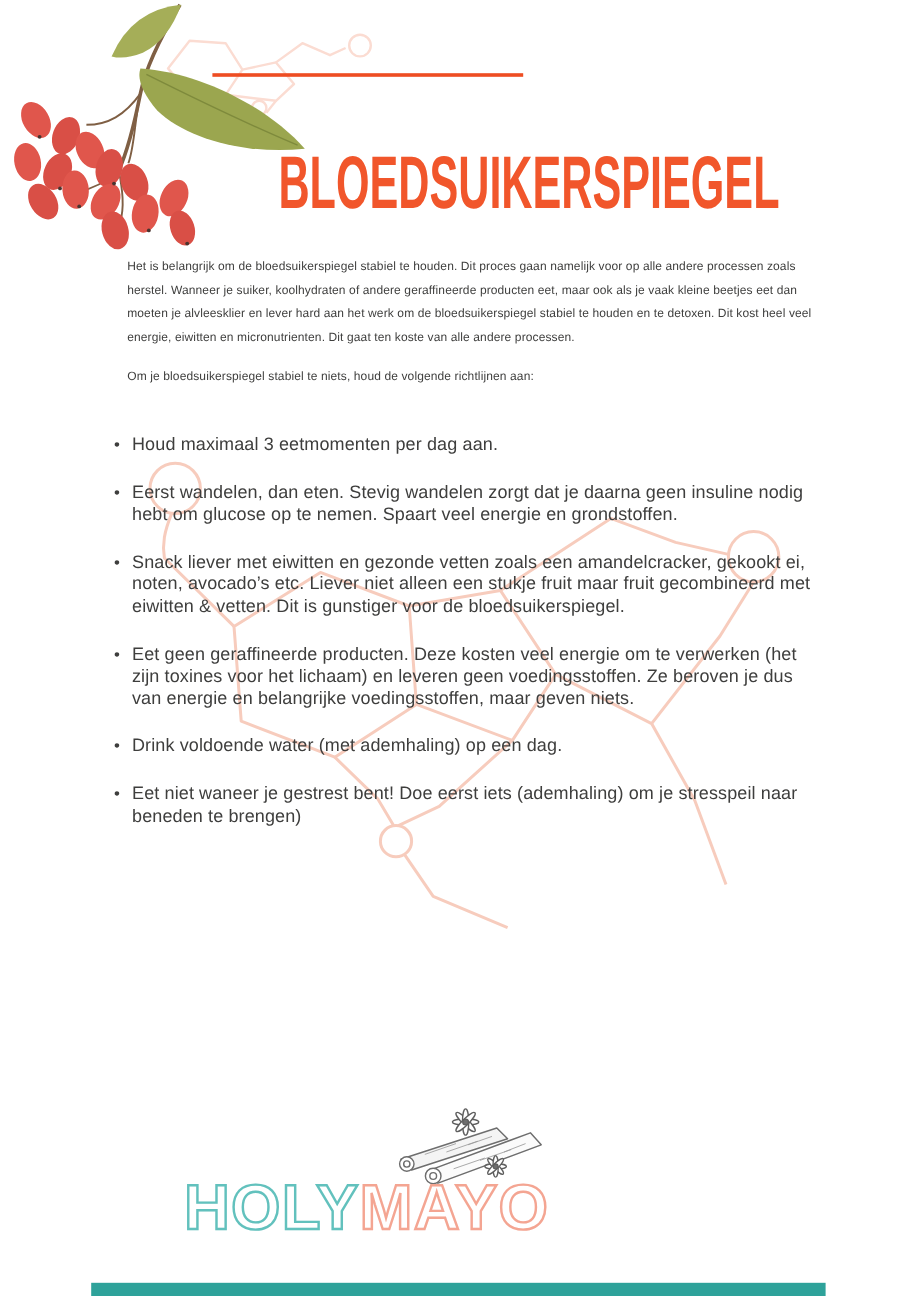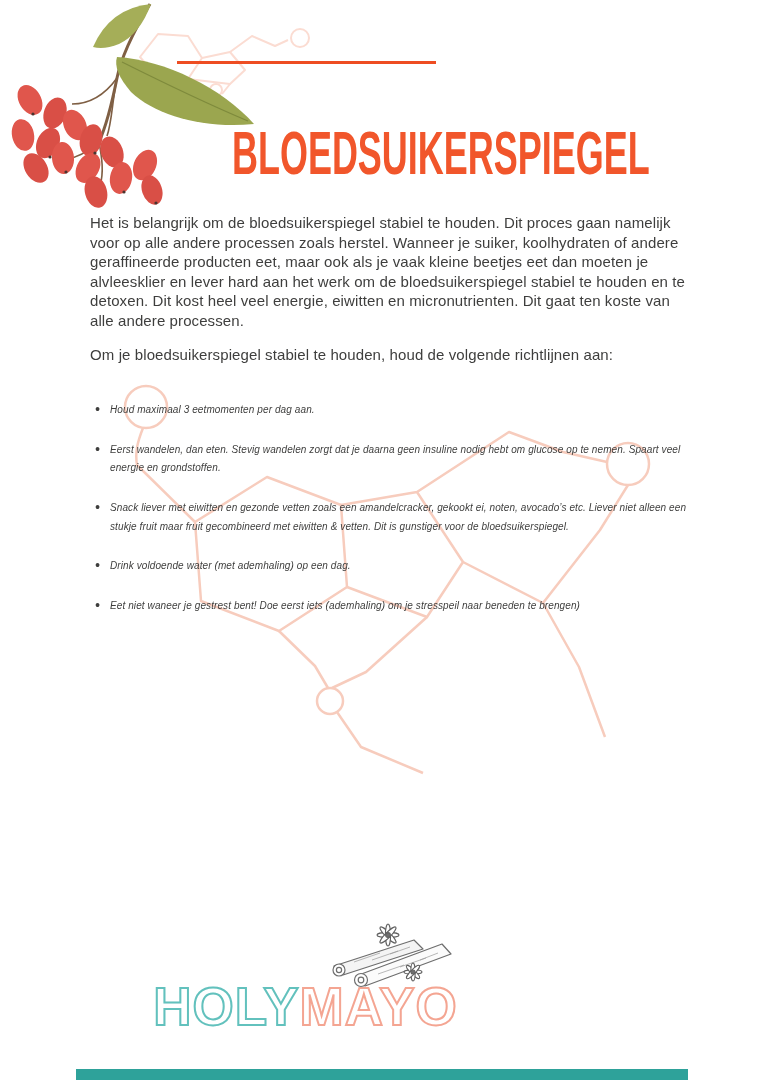--- a/index.html
+++ b/index.html
@@ -10,25 +10,25 @@
   .deco{position:absolute;z-index:0;}
   
   .divider{position:absolute;left:177px;top:61px;width:259px;height:3px;background:#EE4D22;z-index:2;}
   .title{
     position:absolute;left:232px;top:122px;z-index:2;white-space:nowrap;
     font-size:62px;font-weight:700;line-height:1;color:#F1562B;letter-spacing:0;
     transform:scaleX(0.58);transform-origin:left top;
   }
   
   .content{position:absolute;left:90px;top:213px;width:600px;z-index:1;}
-  .content p{margin:0 0 14px 0;font-size:15px;line-height:19.6px;letter-spacing:0.1px;}
+  .content p{margin:0 0 14px 16px;font-size:10px;line-height:19.6px;letter-spacing:0.1px;}
   ul.guidelines{list-style:none;margin:37px 0 0 0;padding:0;width:598px;}
   ul.guidelines li{
     position:relative;padding-left:20px;margin:0 0 21px 0;
-    font-size:10px;line-height:18.6px;letter-spacing:0.1px;font-style:italic;
+    font-size:15px;line-height:18.6px;letter-spacing:0.1px;
   }
   ul.guidelines li::before{
     content:"\2022";position:absolute;left:5px;top:-1px;font-size:14px;color:#3E3E3D;
   }
   
   .logo{
     position:absolute;top:980px;left:0;width:611px;text-align:center;z-index:2;
     font-size:53px;font-weight:700;line-height:1;letter-spacing:1px;white-space:nowrap;
   }
   .logo .holy{color:transparent;-webkit-text-stroke:2px #62C1BD;}
@@ -94,27 +94,28 @@
   <path d="M543,110 L515,155 L458,228"></path>
 </svg>
 
 <div class="divider"></div>
 <div class="title">BLOEDSUIKERSPIEGEL</div>
 
 <div class="content">
   <div>
 
   <p>Het is belangrijk om de bloedsuikerspiegel stabiel te houden. Dit proces gaan namelijk voor op alle andere processen zoals herstel. Wanneer je suiker, koolhydraten of andere geraffineerde producten eet, maar ook als je vaak kleine beetjes eet dan moeten je alvleesklier en lever hard aan het werk om de bloedsuikerspiegel stabiel te houden en te detoxen. Dit kost heel veel energie, eiwitten en micronutrienten. Dit gaat ten koste van alle andere processen.</p>
-      <p>Om je bloedsuikerspiegel stabiel te houden, houd de volgende richtlijnen aan:</p>
+      <p>Om je bloedsuikerspiegel stabiel te niets, houd de volgende richtlijnen aan:</p>
     </div>
   <ul class="guidelines">
 
   <li>Houd maximaal 3 eetmomenten per dag aan.</li>
       <li>Eerst wandelen, dan eten. Stevig wandelen zorgt dat je daarna geen insuline nodig hebt om glucose op te nemen. Spaart veel energie en grondstoffen.</li>
       <li>Snack liever met eiwitten en gezonde vetten zoals een amandelcracker, gekookt ei, noten, avocado’s etc. Liever niet alleen een stukje fruit maar fruit gecombineerd met eiwitten &amp; vetten. Dit is gunstiger voor de bloedsuikerspiegel.</li>
+      <li>Eet geen geraffineerde producten. Deze kosten veel energie om te verwerken (het zijn toxines voor het lichaam) en leveren geen voedingsstoffen. Ze beroven je dus van energie en belangrijke voedingsstoffen, maar geven niets.</li>
       <li>Drink voldoende water (met ademhaling) op een dag.</li>
       <li>Eet niet waneer je gestrest bent! Doe eerst iets (ademhaling) om je stresspeil naar beneden te brengen)</li>
     </ul>
 </div>
 
 <svg class="deco" style="left:320px;top:922px;z-index:2;" width="145" height="72" viewBox="0 0 145 72">
   <g fill="#F4F4F4" stroke="#6E6E6E" stroke-width="1.2" stroke-linejoin="round">
     <path d="M14,44 L94,18 L103,27 L23,53 Z"></path>
     <circle cx="19" cy="48" r="6" fill="#FFFFFF"></circle>
     <circle cx="19" cy="48" r="2.6" fill="none"></circle>

